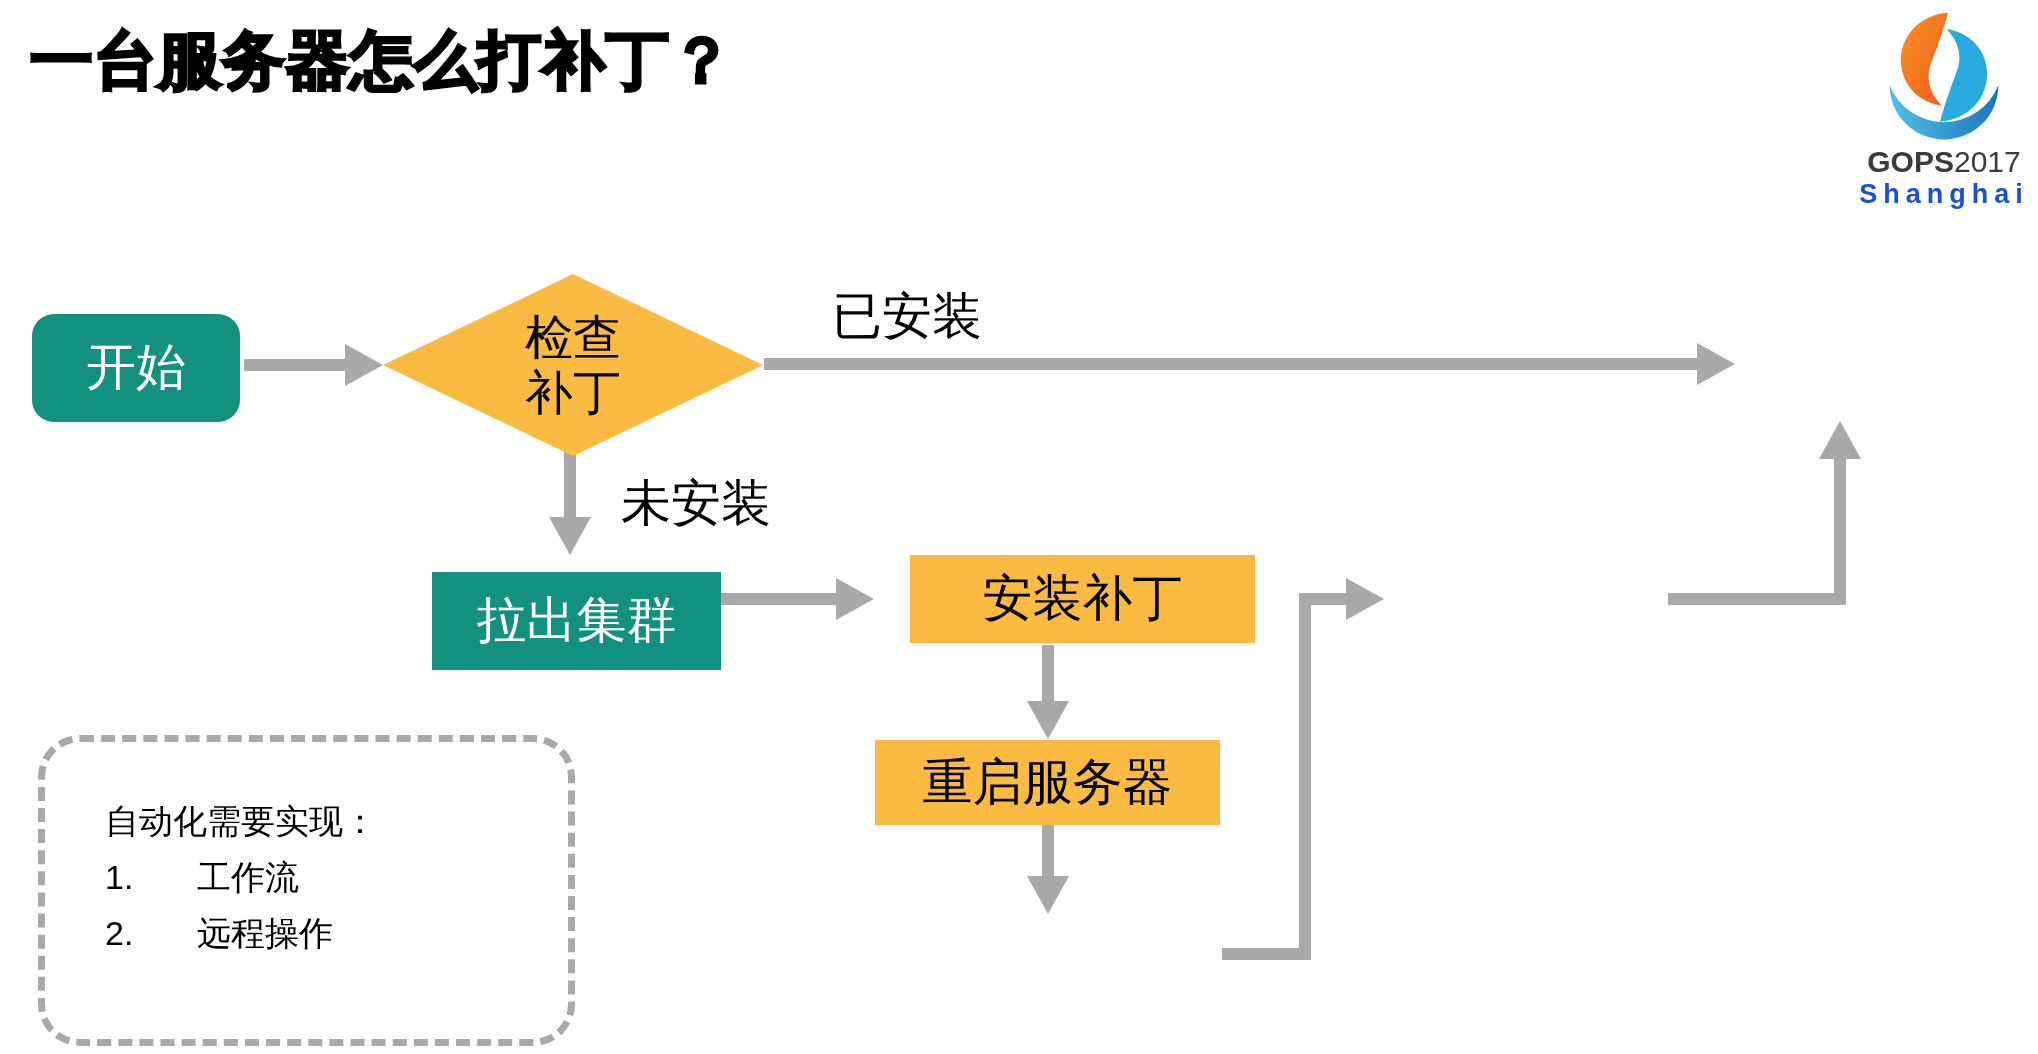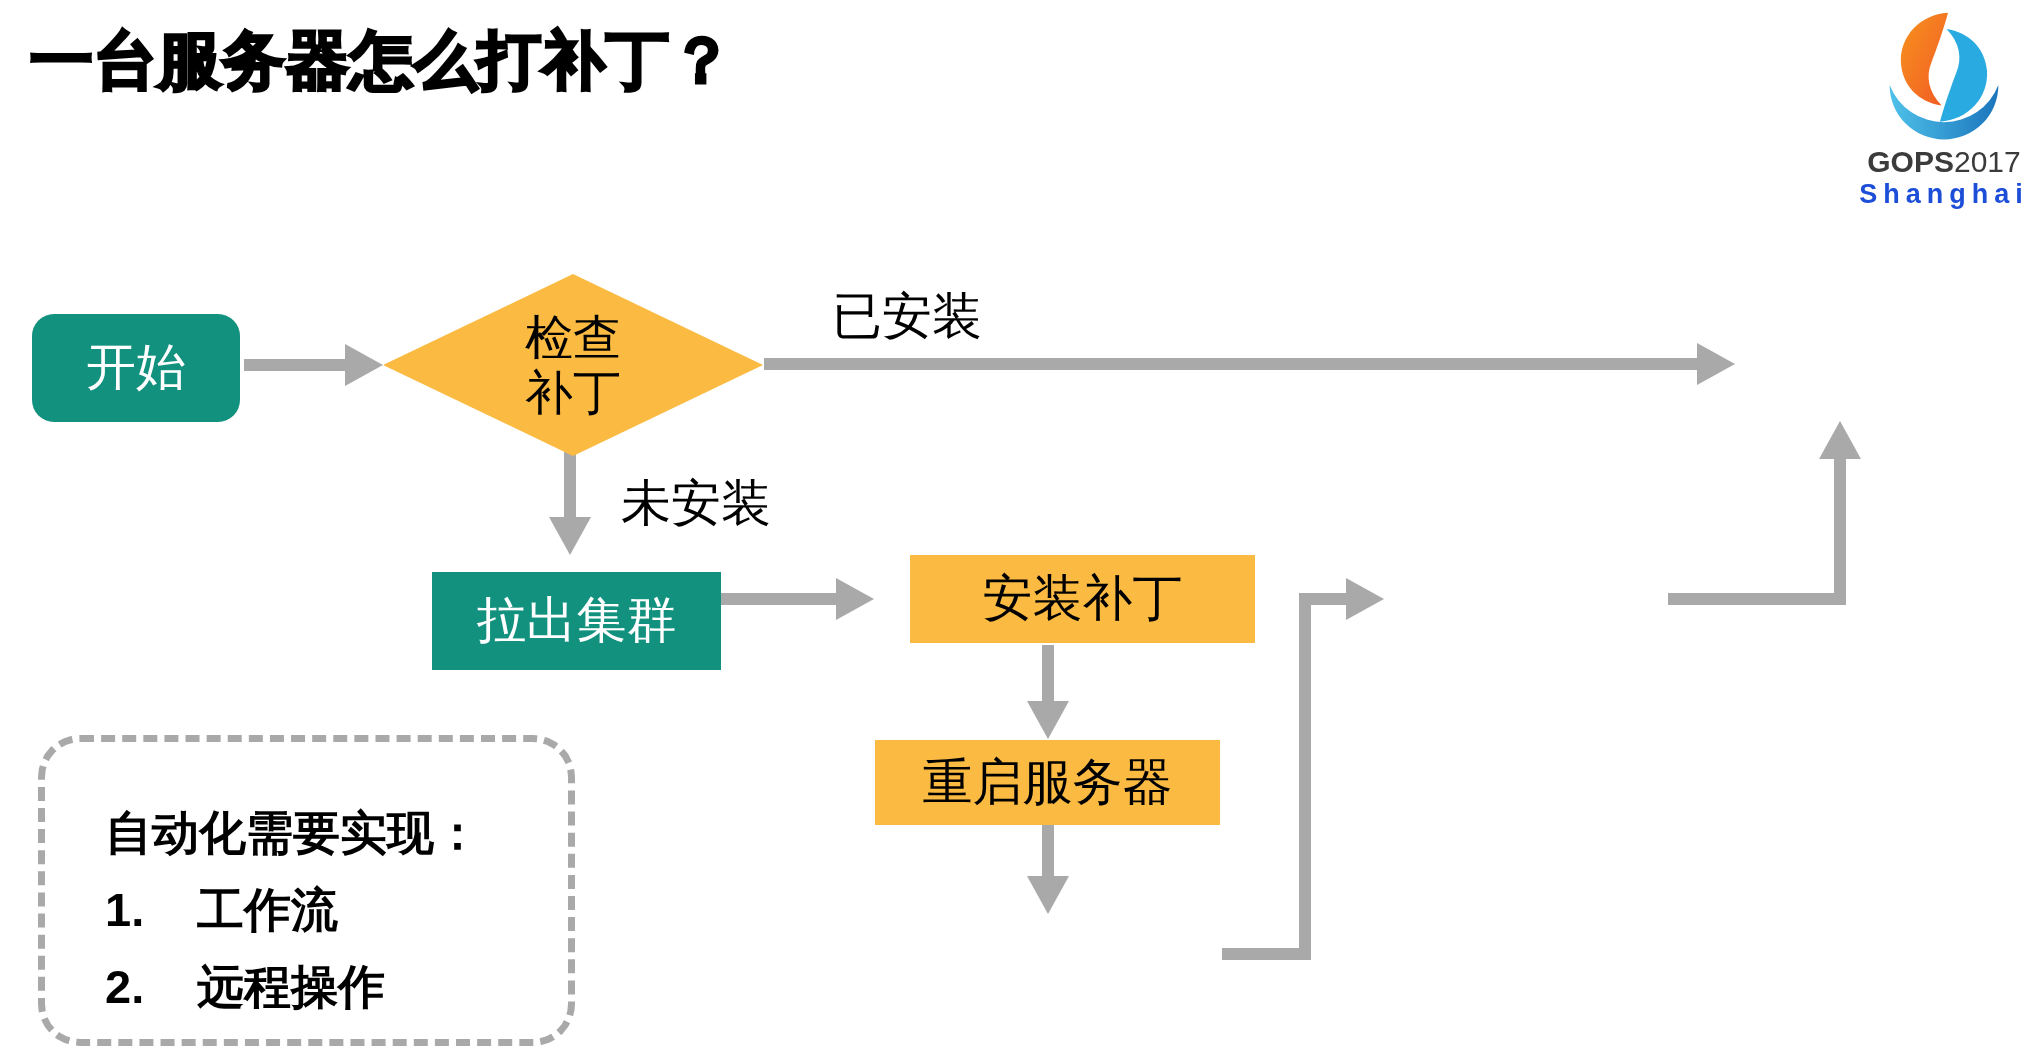--- a/index.html
+++ b/index.html
@@ -36,21 +36,21 @@
   .edge-label{position:absolute;font-size:50px;color:#000;white-space:nowrap;}
   
   .edges{position:absolute;left:0;top:0;width:2038px;height:1054px;}
   .edge{fill:none;stroke:var(--connector,#A9A9A9);stroke-width:12;stroke-linejoin:miter;}
   
   .note{
     position:absolute;left:38px;top:735px;width:537px;height:311px;
     border:7px dashed var(--connector,#A9A9A9);border-radius:42px;
     box-sizing:border-box;color:#000;
   }
-  .note-inner{padding:52px 0 0 60px;font-size:47px;line-height:1.64;font-weight:bold;}
+  .note-inner{padding:52px 0 0 60px;font-size:34px;line-height:1.64;}
   .note-row{display:flex;}
   .note-num{width:92px;flex:0 0 92px;}
 </style>
 </head>
 <body>
 
 <div class="slide">
 
   <div class="title">一台服务器怎么打补丁？</div>
 

